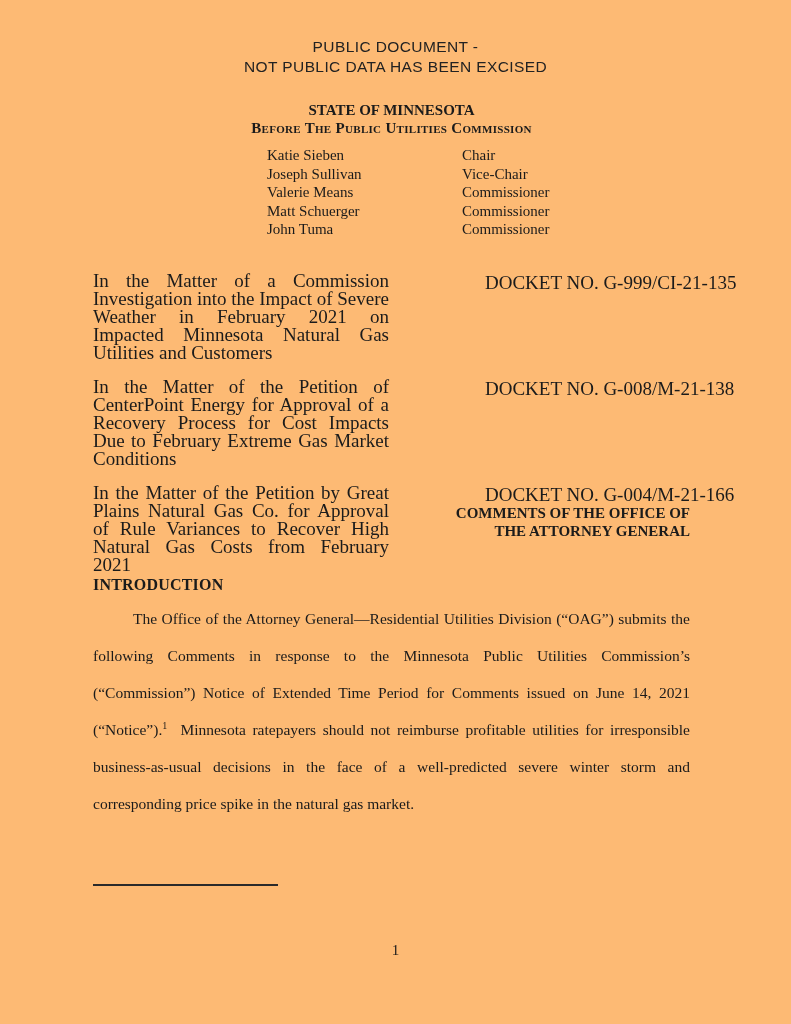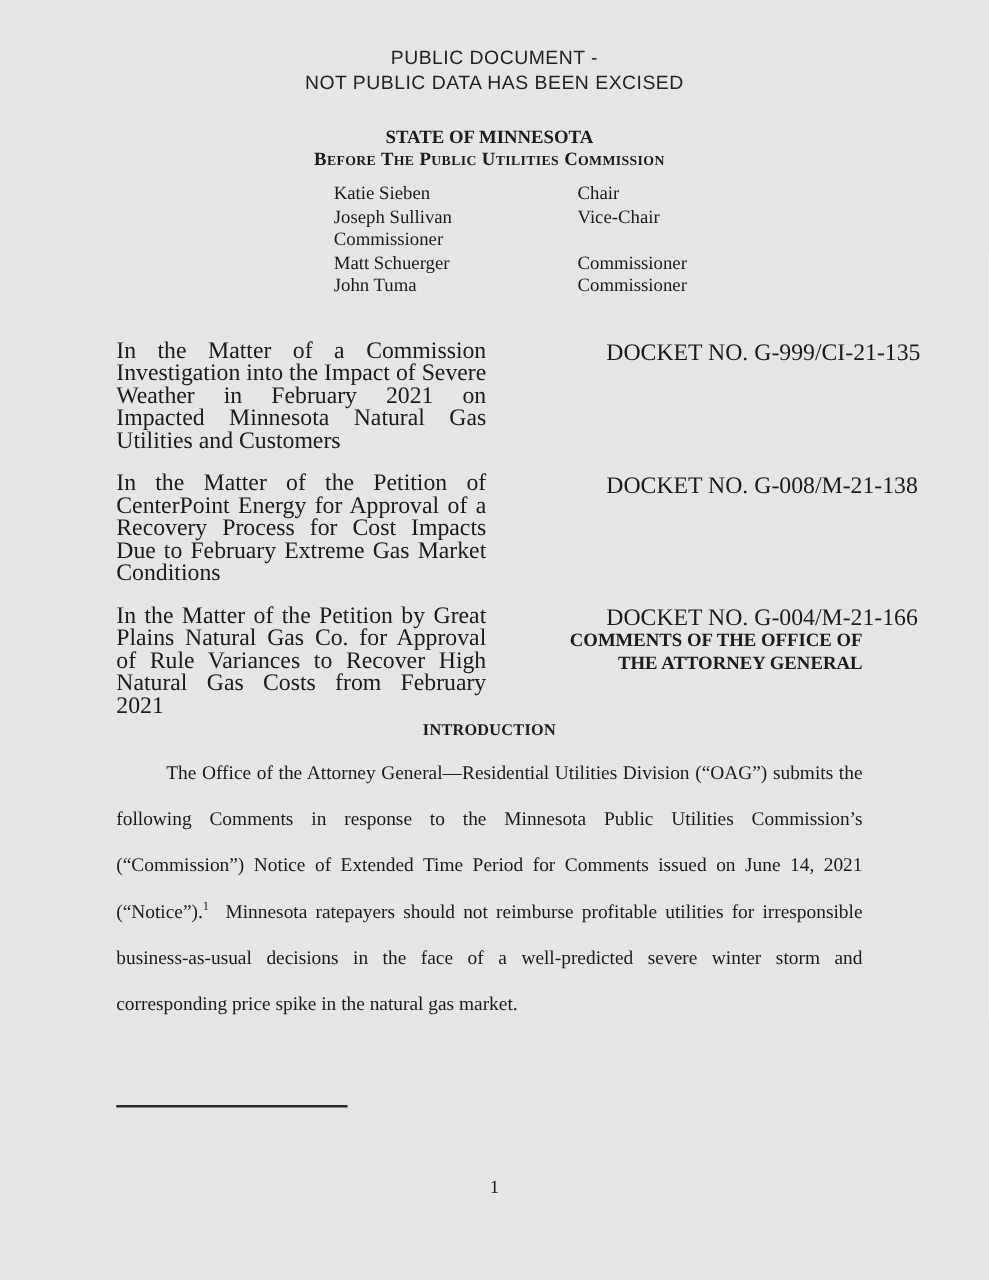--- a/index.html
+++ b/index.html
@@ -2,21 +2,21 @@
 <html><head>
 <meta charset="utf-8">
 <style>
   * { margin: 0; padding: 0; box-sizing: border-box; }
   html, body { background: #ffffff; }
   .page {
     position: relative;
     width: 791px;
     height: 1024px;
     margin: 0 auto;
-    background: #e5e5e5;
+    background: #fdba74;
     color: #1b1b1b;
     font-family: "Liberation Serif", serif;
     overflow: hidden;
   }
 
   
   .class-header {
     position: absolute;
     top: 37px; left: 0; width: 100%;
     text-align: center;
@@ -70,23 +70,23 @@
     width: 262px;
     text-align: right;
     font-weight: bold;
     font-size: 15px;
     line-height: 18px;
   }
 
   .intro-heading {
     position: absolute;
     top: 576px; left: 93px; width: 597px;
-    text-align: center;
+    text-align: left;
     font-weight: bold;
-    font-size: 13px;
+    font-size: 16px;
     letter-spacing: 0.2px;
   }
 
   .body-para {
     position: absolute;
     top: 601px; left: 93px; width: 597px;
     font-size: 15.5px;
     line-height: 36.9px;
     text-align: justify;
     text-indent: 40px;
@@ -136,20 +136,21 @@
   <div class="commissioners">
     <div class="commissioner-row">
       <span class="commissioner-name">Katie Sieben</span>
       <span class="commissioner-title">Chair</span>
     </div>
     <div class="commissioner-row">
       <span class="commissioner-name">Joseph Sullivan</span>
       <span class="commissioner-title">Vice-Chair</span>
     </div>
     <div class="commissioner-row">
+      <span class="commissioner-name">Valerie Means</span>
       <span class="commissioner-title">Commissioner</span>
     </div>
     <div class="commissioner-row">
       <span class="commissioner-name">Matt Schuerger</span>
       <span class="commissioner-title">Commissioner</span>
     </div>
     <div class="commissioner-row">
       <span class="commissioner-name">John Tuma</span>
       <span class="commissioner-title">Commissioner</span>
     </div>

